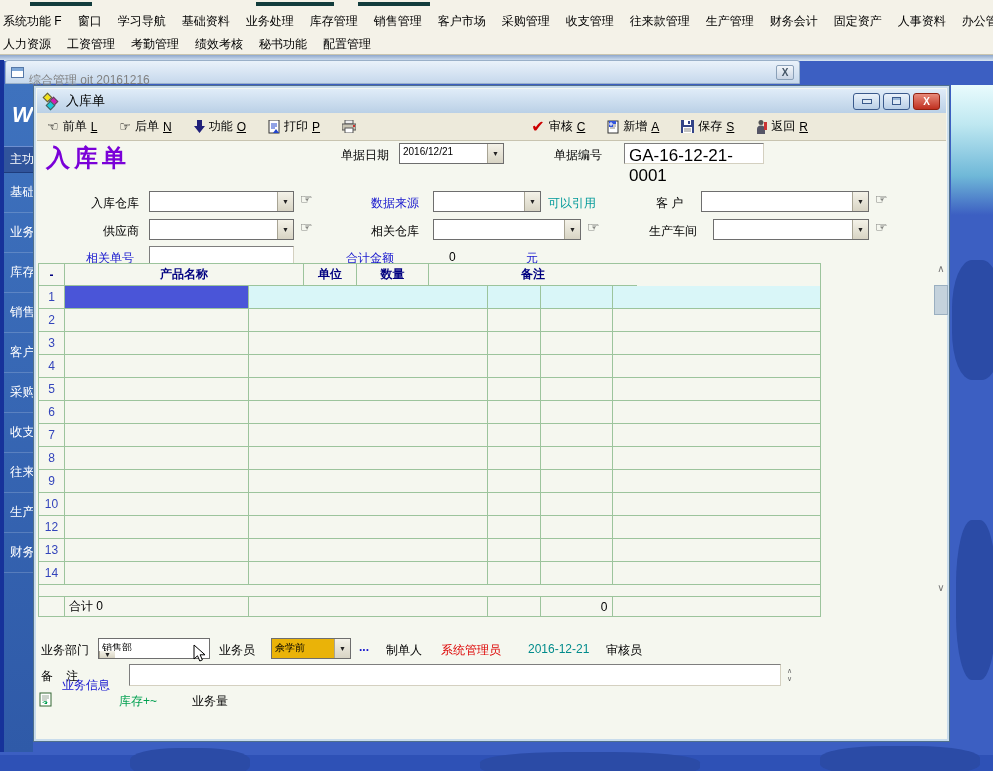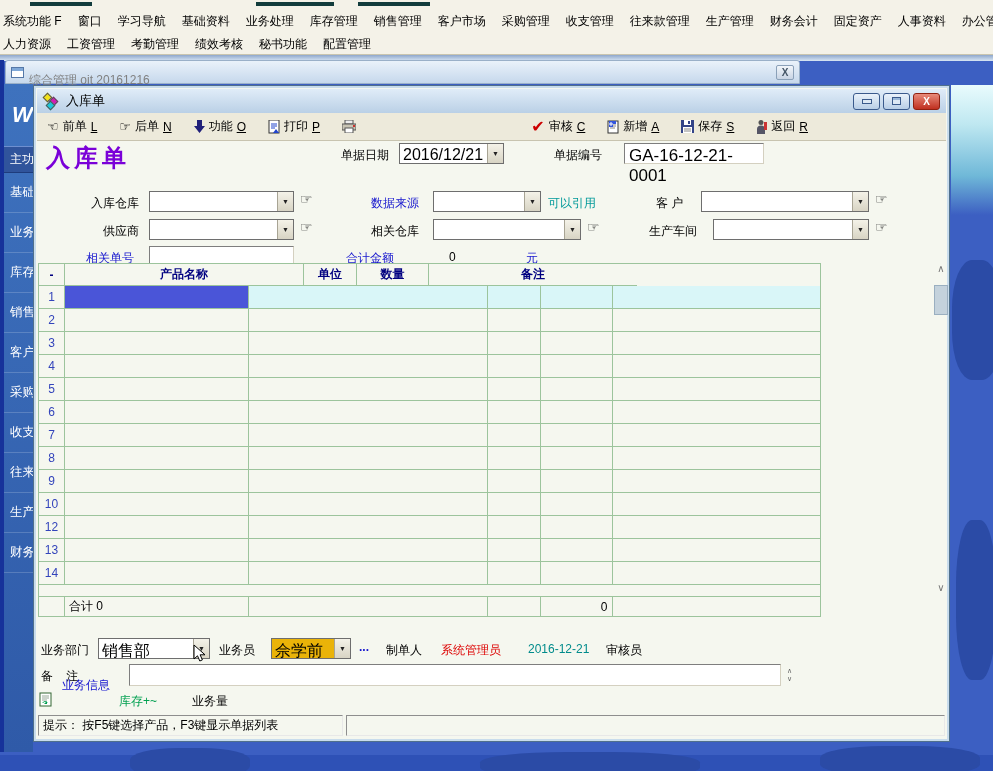--- a/index.html
+++ b/index.html
@@ -73,21 +73,21 @@
   .endpad { margin-right:128px; }
 
   
   .form-title { position:absolute; left:12px; top:56px; font-size:24px; font-weight:bold;
                 color:#7A00D8; letter-spacing:4px; }
   .lbl { position:absolute; font-size:12px; white-space:pre; }
   .lbl.blue { color:#1515CE; }
   .lbl.teal { color:#009999; }
   .combo { position:absolute; height:21px; background:#FFF; border:1px solid #6E6E6E;
            box-shadow:1px 1px 0 #FFF inset; display:flex; }
-  .combo-val { flex:1; padding:2px 3px; font-size:16px; overflow:hidden; white-space:nowrap; }
+  .combo-val { flex:1; padding:2px 3px; font-size:10px; overflow:hidden; white-space:nowrap; }
   .combo-btn { width:16px; background:linear-gradient(#F4F2E8,#D8D4C4); border-left:1px solid #A8A494;
                display:flex; align-items:center; justify-content:center; font-size:7px; color:#222; }
   .combo-val.selhl { background:#eab308; color:#000; }
   .tfield { position:absolute; height:21px; background:#FFF; border:1px solid;
             border-color:#7E7E7E #D4D0C0 #D4D0C0 #7E7E7E; padding:2px 4px; font-size:17px; }
   .handico { position:absolute; font-size:14px; color:#222; }
 
   
   .grid { position:absolute; left:4px; top:177px; width:783px; border:1px solid #9CC49C; background:#F5F7EF; }
   .trow { display:flex; height:23px; }
@@ -481,21 +481,21 @@
     </div>
   </div>
 
   <div class="vsb">
     <span class="arr" style="top:0;">∧</span>
     <span class="thumb"></span>
     <span class="arr" style="bottom:0;">∨</span>
   </div>
 
   <span class="lbl" style="left:7px; top:556px;">业务部门</span>
-  <div class="combo" style="left:64px; top:552px; width:112px;">
+  <div class="combo" style="left:64px; top:552px; width:112px;flex-direction:column;">
     <span class="combo-val">销售部</span>
     <span class="combo-btn">▼</span>
   </div>
   <span class="lbl" style="left:185px; top:556px;">业务员</span>
   <div class="combo" style="left:237px; top:552px; width:80px;">
     <span class="combo-val selhl">佘学前</span>
     <span class="combo-btn">▼</span>
   </div>
   <span class="lbl blue" style="left:325px; top:554px; font-weight:bold;">...</span>
   <span class="lbl" style="left:352px; top:556px;">制单人</span>
@@ -515,23 +515,19 @@
         <rect x="1" y="1" width="11" height="13" fill="#FFF" stroke="#336633"></rect>
         <path d="M3 4h7M3 6h7M3 8h5" stroke="#99AA99"></path>
         <path d="M4 11c0-2 4-2 4 0" stroke="#00A050" fill="none"></path>
         <path d="M8 9v3h-3z" fill="#00A050"></path>
       </svg>
   </span>
   <span class="lbl" style="left:28px; top:591px; color:#1515CE;">业务信息</span>
   <span class="lbl" style="left:85px; top:607px; color:#00A050;">库存+~</span>
   <span class="lbl" style="left:158px; top:607px;">业务量</span>
 
-  <div class="status">
-    <div class="spanel sp1">提示： 按F5键选择产品，F3键显示单据列表</div>
-    <div class="spanel sp2"></div>
-  </div>
 </div>
 
 <span class="cursor">
   <svg width="13" height="19" viewBox="0 0 13 19">
       <path d="M1 1v14l3.5-3.2L6.8 17l2.6-1.1-2.3-5.1H12z" fill="#FFF" stroke="#000"></path>
     </svg>
 </span>
 
 </body></html>

